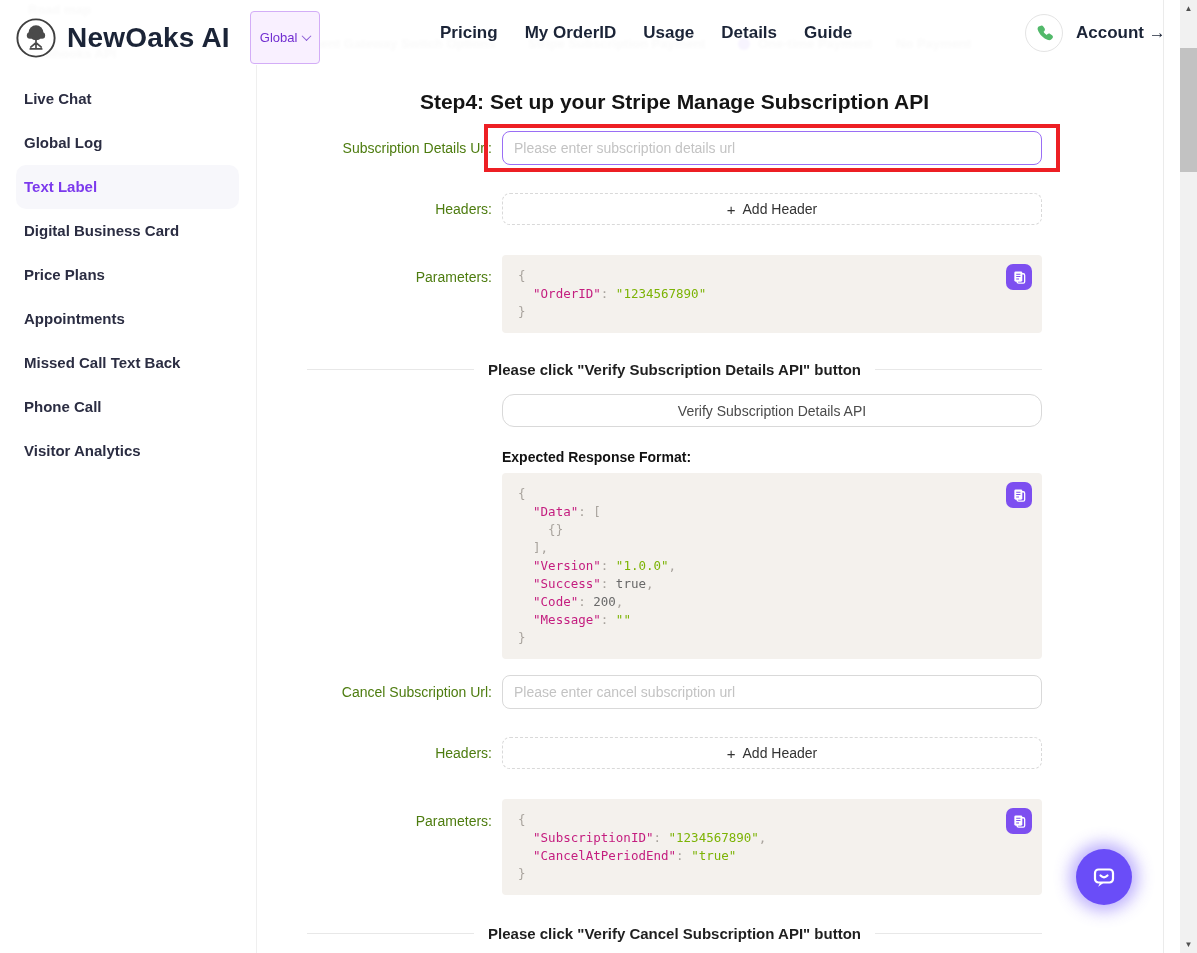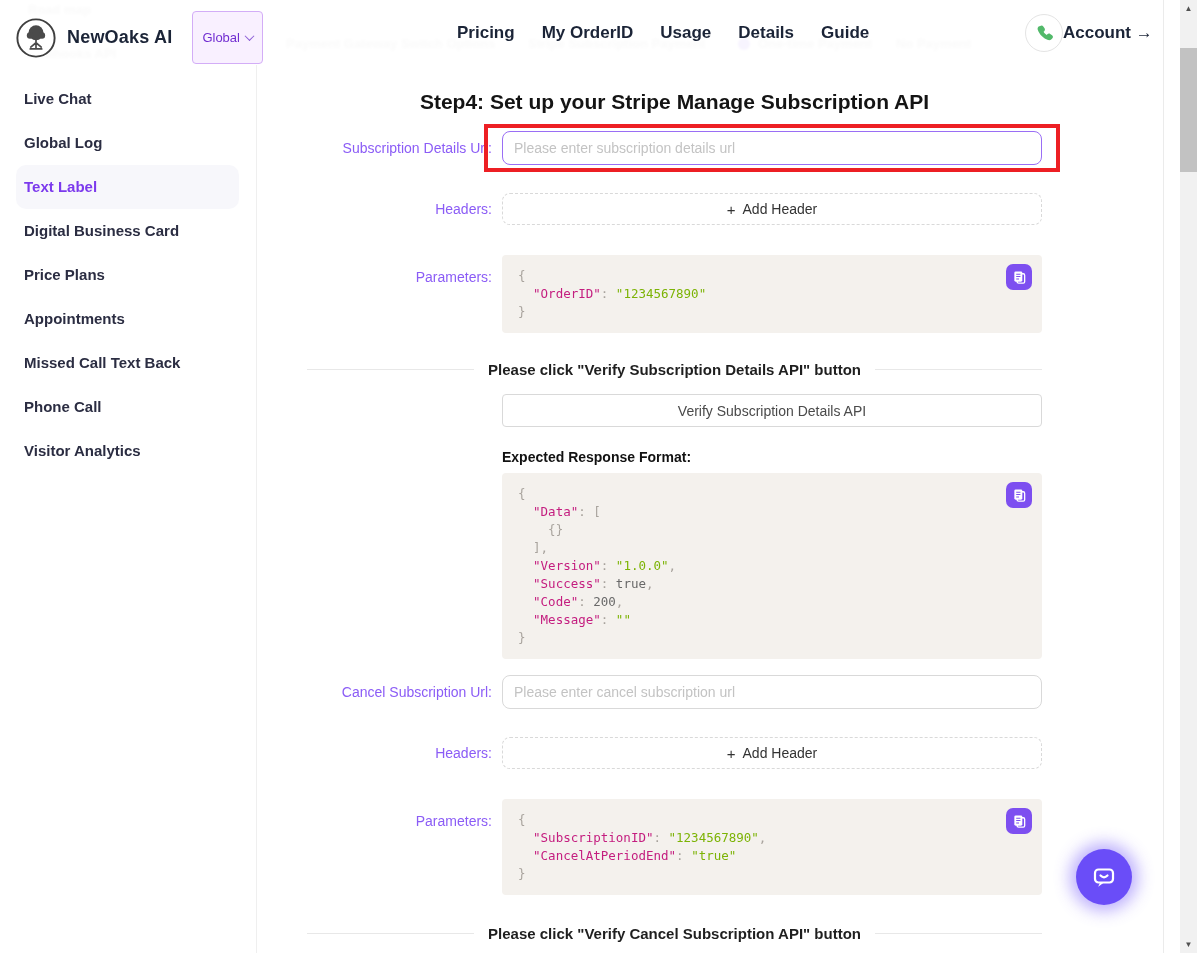--- a/index.html
+++ b/index.html
@@ -12,49 +12,49 @@
   .dim-text { position:absolute; color:#8f8f8f; opacity:.30; filter:blur(1.4px);
               font-weight:700; font-size:13px; white-space:nowrap; }
   .dim-dot  { position:absolute; width:12px; height:12px; border-radius:50%;
               background:#a98cf2; opacity:.55; filter:blur(.8px); }
 
   
   .header { position:absolute; left:0; top:0; width:1163px; height:65px;
             background:rgba(255,255,255,.82); z-index:3; }
   .brand { position:absolute; left:15px; top:11px; display:flex; align-items:center; gap:10px; }
   .logo-circle { width:42px; height:42px; }
-  .brand-name { font-size:18px; font-weight:800; color:#1b2437; letter-spacing:.2px; }
+  .brand-name { font-size:28px; font-weight:800; color:#1b2437; letter-spacing:.2px; }
   .region-tag { margin-left:10px; display:inline-flex; align-items:center; gap:6px;
                 background:#f9f0ff; border:1px solid #d3adf7; color:#722ed1;
                 font-size:13px; padding:18px 9px; border-radius:4px; cursor:pointer; }
   .chev { width:7px; height:7px; border-right:1.6px solid #8b5cd6; border-bottom:1.6px solid #8b5cd6;
           transform:rotate(45deg) translate(-1px,-1px); display:inline-block; }
-  .nav { position:absolute; left:457px; top:0; height:65px; display:flex; align-items:center; gap:27px; }
+  .nav { position:absolute; left:440px; top:0; height:65px; display:flex; align-items:center; gap:27px; }
   .nav-item { font-size:17px; font-weight:700; color:#1b2437; cursor:pointer; white-space:nowrap; }
-  .account { position:absolute; left:1025px; top:0; height:65px; display:flex; align-items:center; cursor:pointer;text-align:center; }
+  .account { position:absolute; left:1025px; top:0; height:65px; display:flex; align-items:center; gap:13px; cursor:pointer;text-align:center; }
   .avatar { width:38px; height:38px; border-radius:50%; background:#fff; border:1.5px solid #e4e4e4;
             display:flex; align-items:center; justify-content:center; }
   .account-label { font-size:17px; font-weight:700; color:#1b2437; white-space:nowrap; }
 
   
   .sidebar { position:absolute; left:0; top:65px; width:257px; height:888px; background:#fff;
              border-right:1px solid #efefef; z-index:2; padding-top:12px; }
   .side-item { margin:0 17px 0 16px; padding:12px 8px; font-size:15px; font-weight:700;
                color:#2b2d42; line-height:20px; cursor:pointer; border-radius:10px; }
   .side-item.active { background:#f7f7fb; color:#7c3aed; }
 
   
   .main { position:absolute; left:257px; top:65px; width:906px; height:888px; z-index:2; overflow:hidden; }
   .form-wrap { margin-left:50px; width:735px; }
   .page-title { margin-top:22px; text-align:center; font-size:21px; line-height:30px;
                 font-weight:700; color:#141414; }
   .frow { display:grid; grid-template-columns:185px 540px; column-gap:10px; align-items:center; }
   .frow.top { align-items:flex-start; }
   .frow.top .flabel { padding-top:14px; }
-  .flabel { text-align:right; font-size:14px; color:#8b5cf6; white-space:nowrap; }
+  .flabel { text-align:right; font-size:14px; color:#4d7c0f; white-space:nowrap; }
   .ctrl-only { margin-left:195px; width:540px; }
 
   .text-input { width:100%; height:32px; border:1px solid #d9d9d9; border-radius:8px;
                 padding:16px 11px; font-size:14px; color:#333; background:#fff; outline:none;
                 font-family:"Liberation Sans", sans-serif; }
   .text-input::placeholder { color:#c3c3c3; }
   .text-input.focused { border-color:#9a6ef5; }
 
   .row-sub { margin-top:14px; position:relative; }
   .input-cell { position:relative; }
@@ -78,21 +78,21 @@
   .tok-v { color:#696969; }
   .copy-btn { position:absolute; top:9px; right:10px; width:26px; height:26px; border:none;
               border-radius:7px; background:#7d4ff0; cursor:pointer; display:flex;
               align-items:center; justify-content:center; padding:0; }
 
   .divider-row { margin-top:28px; display:flex; align-items:center; }
   .divider-row .line { flex:1; height:1px; background:#e8e8e8; }
   .divider-text { margin:0 14px; font-size:15px; font-weight:700; color:#1f1f1f; white-space:nowrap; }
 
   .verify-btn { margin-top:16px; width:100%; height:33px; background:#fff; border:1px solid #d9d9d9;
-                border-radius:4px; font-size:14px; color:#4a4a4a; cursor:pointer;
+                border-radius:12px; font-size:14px; color:#4a4a4a; cursor:pointer;
                 font-family:"Liberation Sans", sans-serif; }
   .expected-label { margin-top:22px; font-size:14px; font-weight:700; color:#111; }
   .row-expected-code { margin-top:8px; }
   .row-cancel { margin-top:16px; }
   .divider2 { margin-top:30px; }
 
   
   .chat-widget { position:absolute; left:1076px; top:849px; width:56px; height:56px; border-radius:50%;
                  background:#6a4df8; z-index:5; cursor:pointer; display:flex; align-items:center;
                  justify-content:center; box-shadow:0 0 16px 6px rgba(106,77,248,.45); border:none; }

